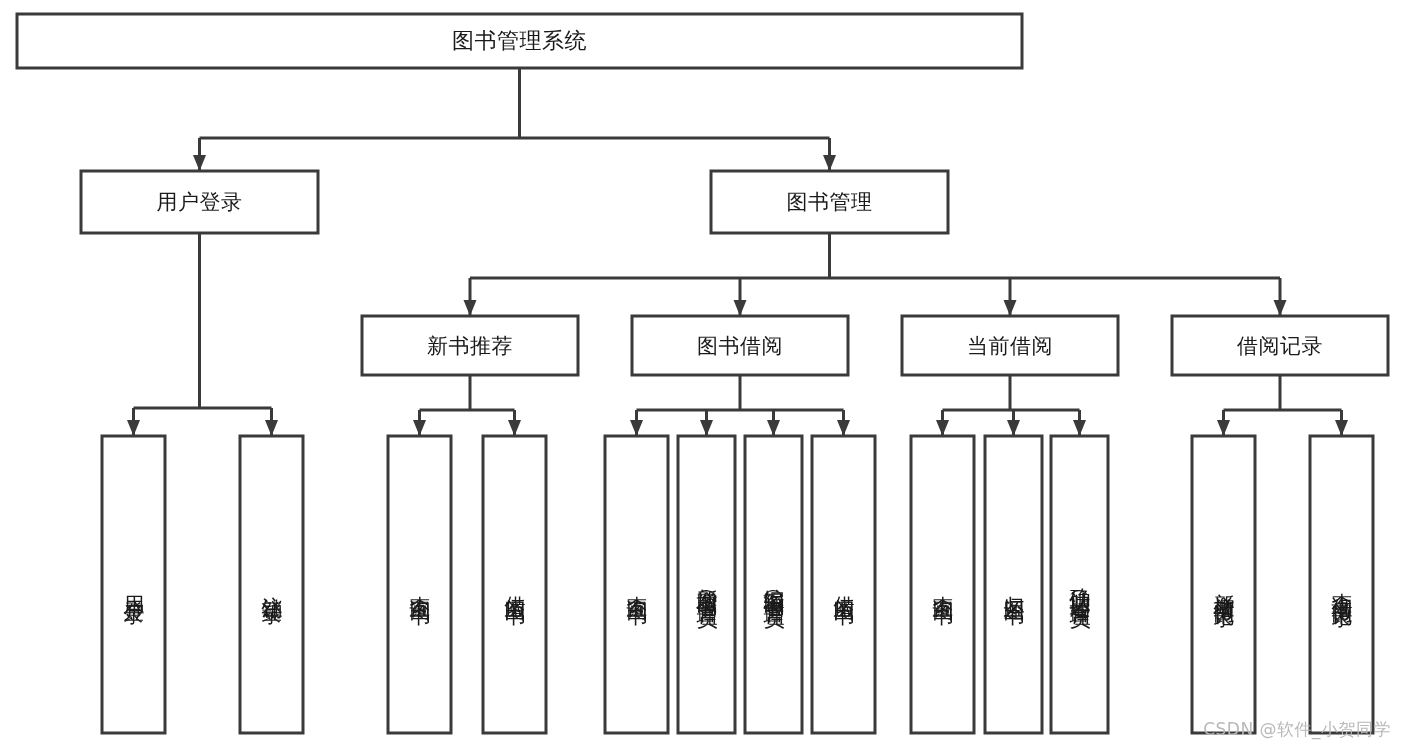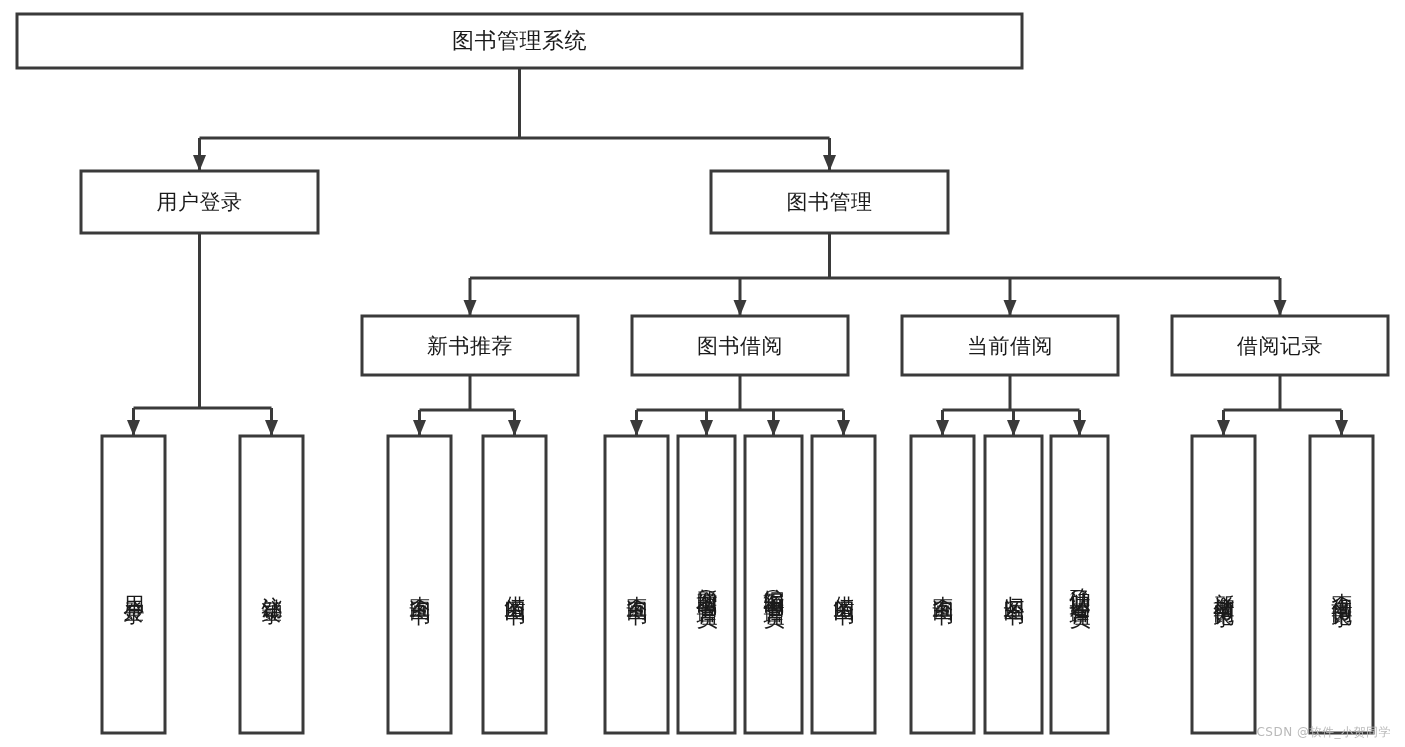--- a/index.html
+++ b/index.html
@@ -69,21 +69,21 @@
     line-height: 1;
     color: #1a1a1a;
     letter-spacing: 3px;
     white-space: nowrap;
   }
   .watermark {
     position: absolute;
     right: 14px;
     bottom: 6px;
     font-family: "DejaVu Sans", "Liberation Sans", sans-serif;
-    font-size: 12px;
+    font-size: 17px;
     color: #b9b9b9;
     letter-spacing: 0.5px;
     user-select: none;
   }
 </style>
 </head>
 <body>
 
 <div id="diagram-root">
 

